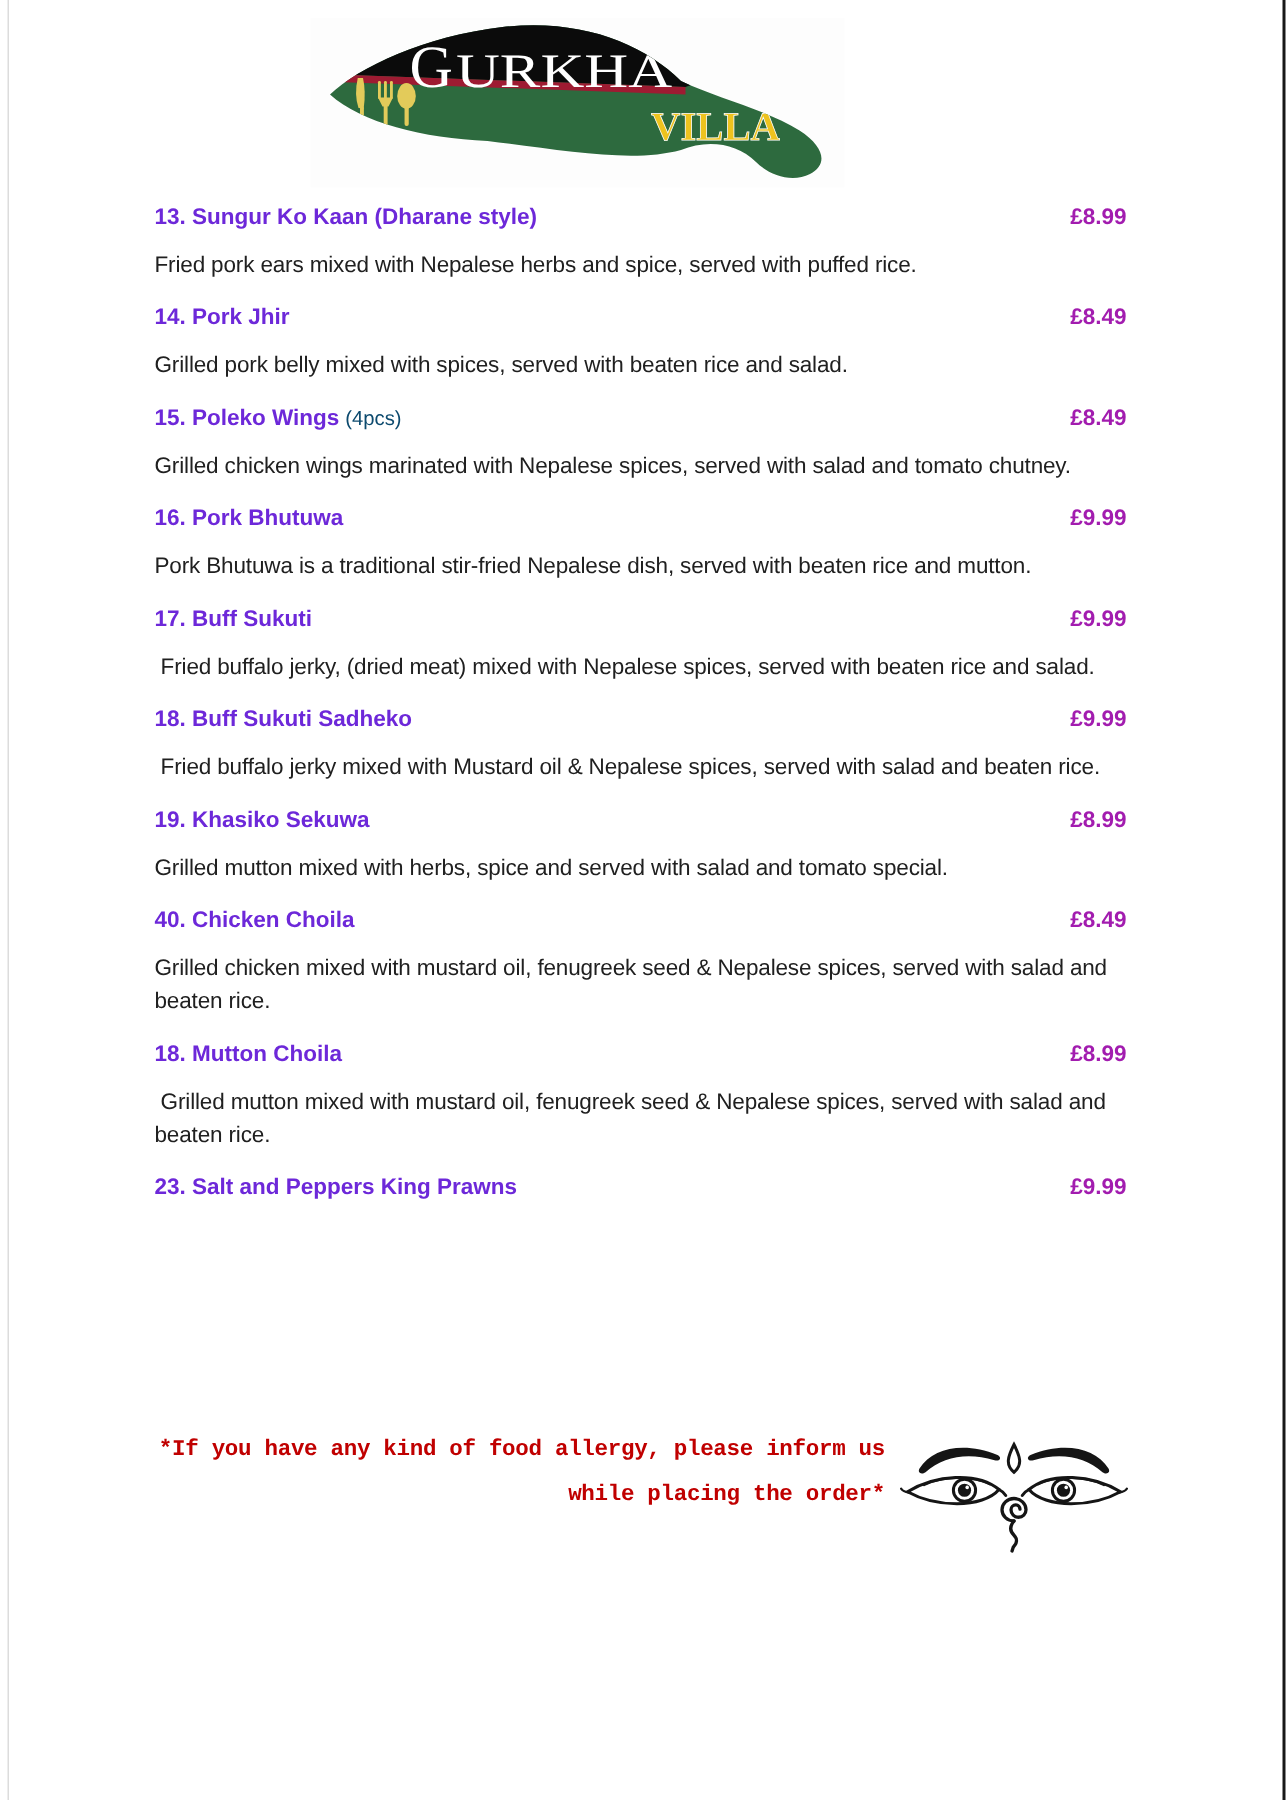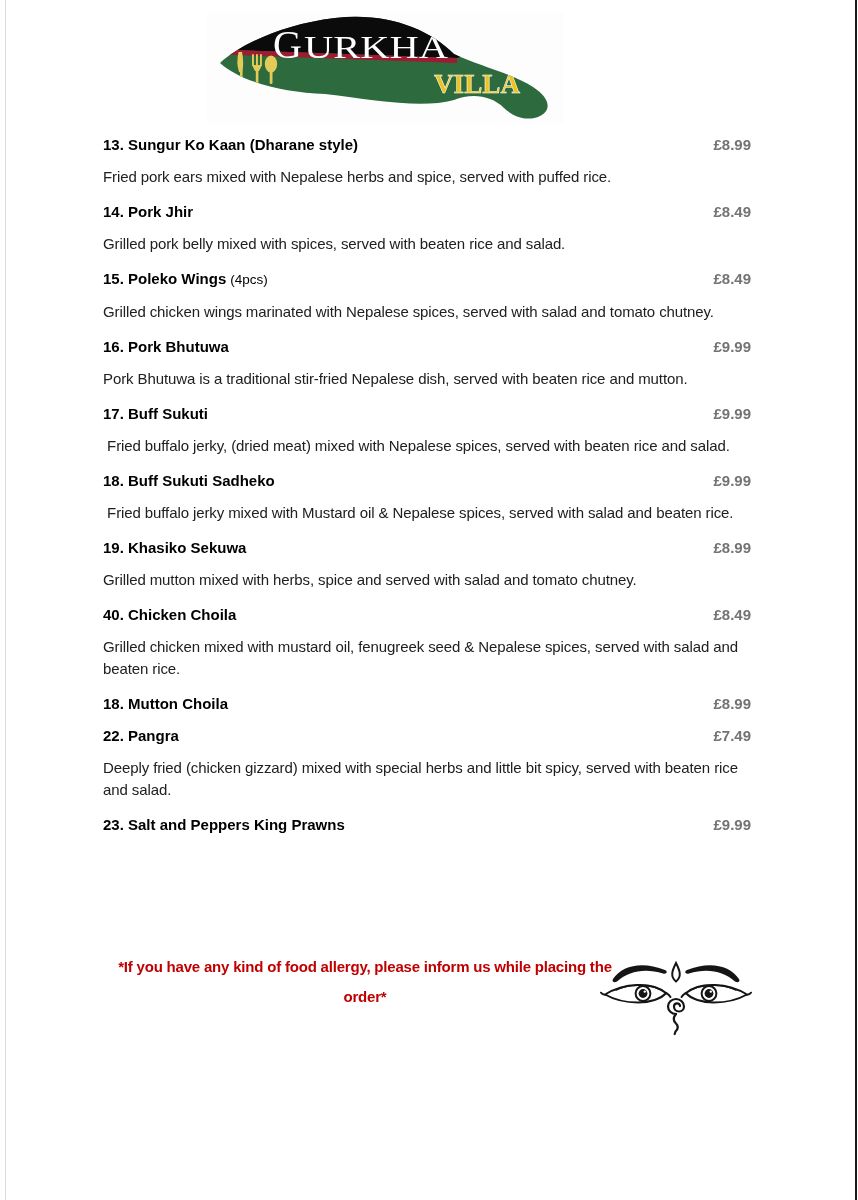--- a/index.html
+++ b/index.html
@@ -9,31 +9,31 @@
   }
   .edge-left{position:absolute;left:5px;top:0;width:1px;height:1200px;background:#dcdcdc;}
   .edge-right{position:absolute;left:855px;top:0;width:2px;height:1200px;background:#181818;}
 
   .logo{position:absolute;left:207px;top:12px;width:356px;height:113px;background:#fdfdfd;}
   .logo svg{display:block;width:356px;height:113px;}
   .logo-title{font-family:"Liberation Serif",serif;}
 
   .menu{position:absolute;left:103px;top:134px;width:648px;}
   .item-head{display:flex;justify-content:space-between;align-items:baseline;line-height:21px;margin:0 0 11px 0;}
-  .item-name{font-weight:bold;font-size:15px;color:#000000;}
-  .item-extra{font-weight:normal;font-size:13.5px;color:#000000;}
-  .item-price{font-weight:bold;font-size:15px;color:#737373;white-space:nowrap;}
+  .item-name{font-weight:bold;font-size:15px;color:#6d28d9;}
+  .item-extra{font-weight:normal;font-size:13.5px;color:#0c4a6e;}
+  .item-price{font-weight:bold;font-size:15px;color:#a21caf;white-space:nowrap;}
   .item-desc{
     font-size:15px;color:#202020;line-height:22px;margin:0 0 13px 0;
     width:656px;white-space:pre-wrap;letter-spacing:-0.1px;
   }
 
   .allergy{
-    position:absolute;left:112px;top:952px;width:506px;text-align:center;
-    font-weight:bold;font-size:15px;line-height:30px;letter-spacing:-0.2px;
+    position:absolute;left:84px;top:952px;width:506px;text-align:right;
+    font-weight:bold;font-size:15px;line-height:30px;letter-spacing:-0.2px;font-family:Liberation Mono, monospace;
   }
   .eyes{position:absolute;left:600px;top:948px;width:152px;height:88px;}
   .eyes svg{display:block;width:152px;height:88px;}
 </style>
 </head>
 <body>
 
 <div class="page">
   <div class="edge-left" style="background: rgb(220, 220, 220);"></div>
   <div class="edge-right" style="background: rgb(24, 24, 24);"></div>
@@ -119,41 +119,35 @@
           <div class="item-name">18. Buff Sukuti Sadheko</div>
           <div class="item-price">£9.99</div>
         </div>
         <div class="item-desc"> Fried buffalo jerky mixed with Mustard oil &amp; Nepalese spices, served with salad and beaten rice.</div>
       </div>
       <div class="item">
         <div class="item-head">
           <div class="item-name">19. Khasiko Sekuwa</div>
           <div class="item-price">£8.99</div>
         </div>
-        <div class="item-desc">Grilled mutton mixed with herbs, spice and served with salad and tomato chutney.</div>
+        <div class="item-desc">Grilled mutton mixed with herbs, spice and served with salad and tomato special.</div>
       </div>
       <div class="item">
         <div class="item-head">
           <div class="item-name">40. Chicken Choila</div>
           <div class="item-price">£8.49</div>
         </div>
         <div class="item-desc">Grilled chicken mixed with mustard oil, fenugreek seed &amp; Nepalese spices, served with salad and beaten rice.</div>
       </div>
       <div class="item">
         <div class="item-head">
           <div class="item-name">18. Mutton Choila</div>
           <div class="item-price">£8.99</div>
         </div>
-      </div>
-      <div class="item">
-        <div class="item-head">
-          <div class="item-name">22. Pangra</div>
-          <div class="item-price">£7.49</div>
-        </div>
-        <div class="item-desc">Deeply fried (chicken gizzard) mixed with special herbs and little bit spicy, served with beaten rice and salad.</div>
+        <div class="item-desc"> Grilled mutton mixed with mustard oil, fenugreek seed &amp; Nepalese spices, served with salad and beaten rice.</div>
       </div>
       <div class="item">
         <div class="item-head">
           <div class="item-name">23. Salt and Peppers King Prawns</div>
           <div class="item-price">£9.99</div>
         </div>
       </div>
     </div>
 
   <div class="allergy" style="color: rgb(192, 0, 0);">*If you have any kind of food allergy, please inform us while placing the order*</div>

